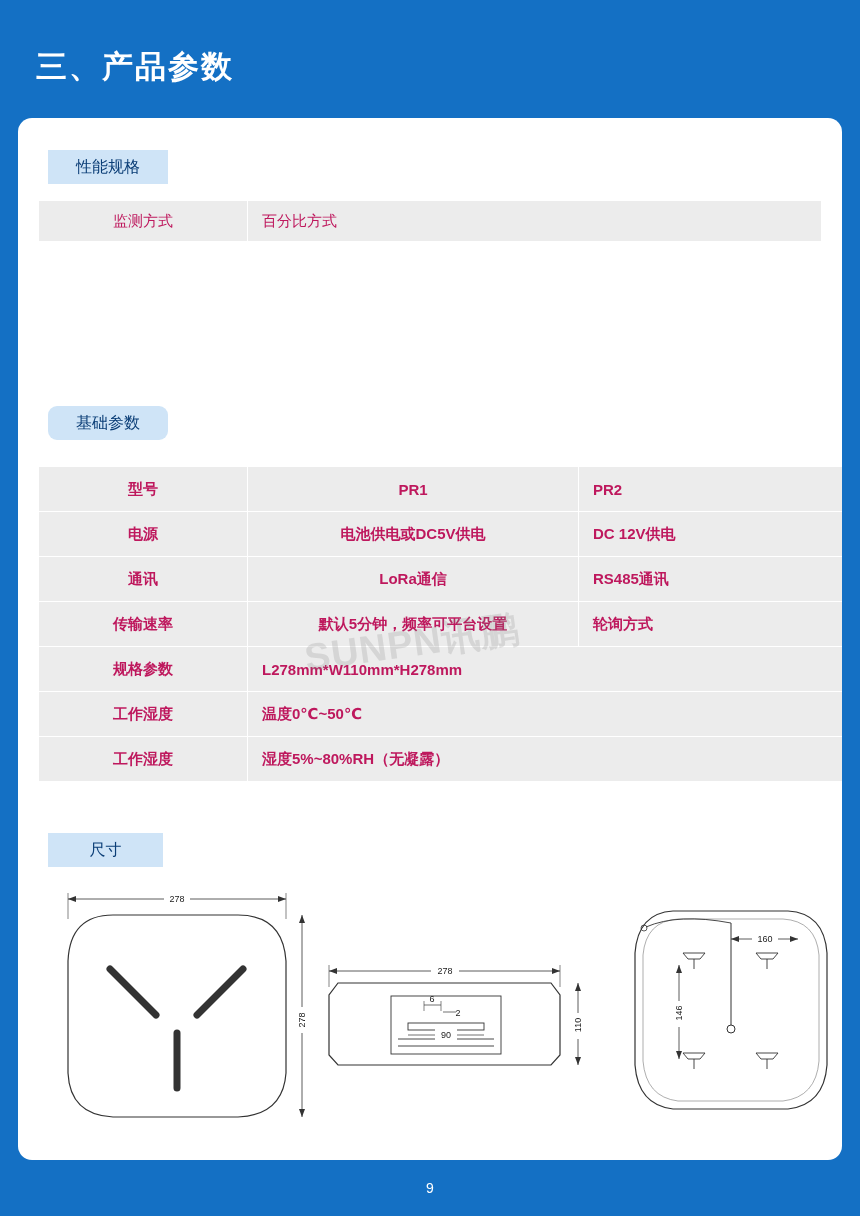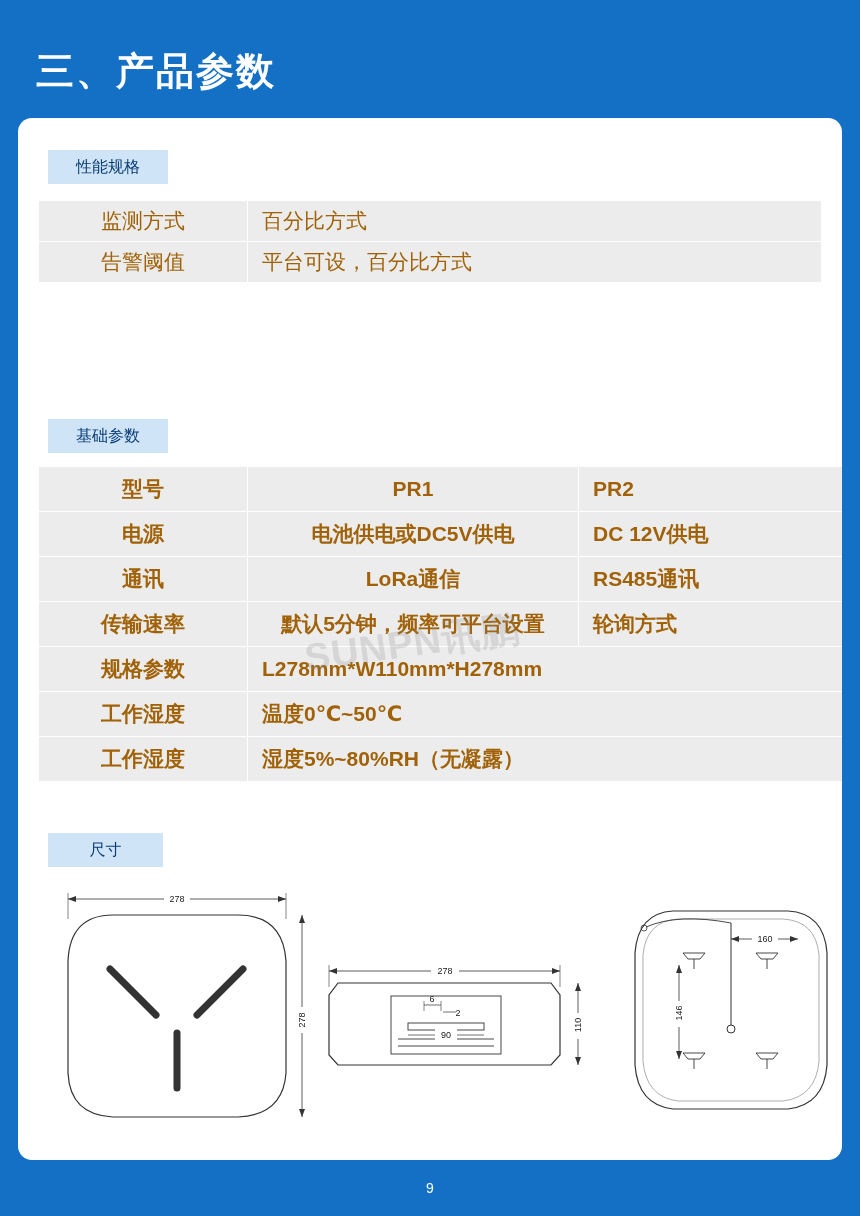--- a/index.html
+++ b/index.html
@@ -23,21 +23,21 @@
     position: absolute;
     left: 0; top: 0;
     width: 860px;
     height: 118px;
   }
   .header-title {
     position: absolute;
     left: 36px;
     top: 46px;
     color: #ffffff;
-    font-size: 38px;
+    font-size: 31px;
     font-weight: bold;
     letter-spacing: 2px;
     white-space: nowrap;
   }
   
   .card {
     position: absolute;
     left: 18px;
     top: 118px;
     width: 824px;
@@ -54,30 +54,30 @@
     background: #cfe4f7;
     color: #0a3d76;
     font-size: 16px;
     display: flex;
     align-items: center;
     justify-content: center;
     padding: 0 28px;
     box-sizing: border-box;
   }
   #tag-perf { left: 30px; top: 32px; min-width: 115px; }
-  #tag-basic { left: 30px; top: 301px; min-width: 115px; }
+  #tag-basic { left: 30px; top: 288px; min-width: 115px; border-radius: 9px; }
   #tag-dim { left: 30px; top: 715px; min-width: 115px; }
 
   
   table.spec {
     position: absolute;
     border-collapse: collapse;
     table-layout: fixed;
-    font-size: 21px;
-    color: #a16207;
+    font-size: 15px;
+    color: #be185d;
   }
   table.spec td {
     border: 1px solid #ffffff;
     background: #ececec;
     padding: 0 14px;
     height: 40px;
     vertical-align: middle;
   }
   table.spec td.label {
     text-align: center;
@@ -154,24 +154,20 @@
 
   <div class="card">
 
     <div class="sec-tag" id="tag-perf">性能规格</div>
 
     <table class="spec" id="table-perf">
       <tbody>
         <tr>
           <td class="label">监测方式</td>
           <td class="value">百分比方式</td>
-        </tr>
-        <tr>
-          <td class="label">告警阈值</td>
-          <td class="value">平台可设，百分比方式</td>
         </tr>
       </tbody>
     </table>
 
     <div class="sec-tag" id="tag-basic">基础参数</div>
 
     <table class="spec" id="table-basic">
       <tbody>
         <tr>
           <td class="label">型号</td>

